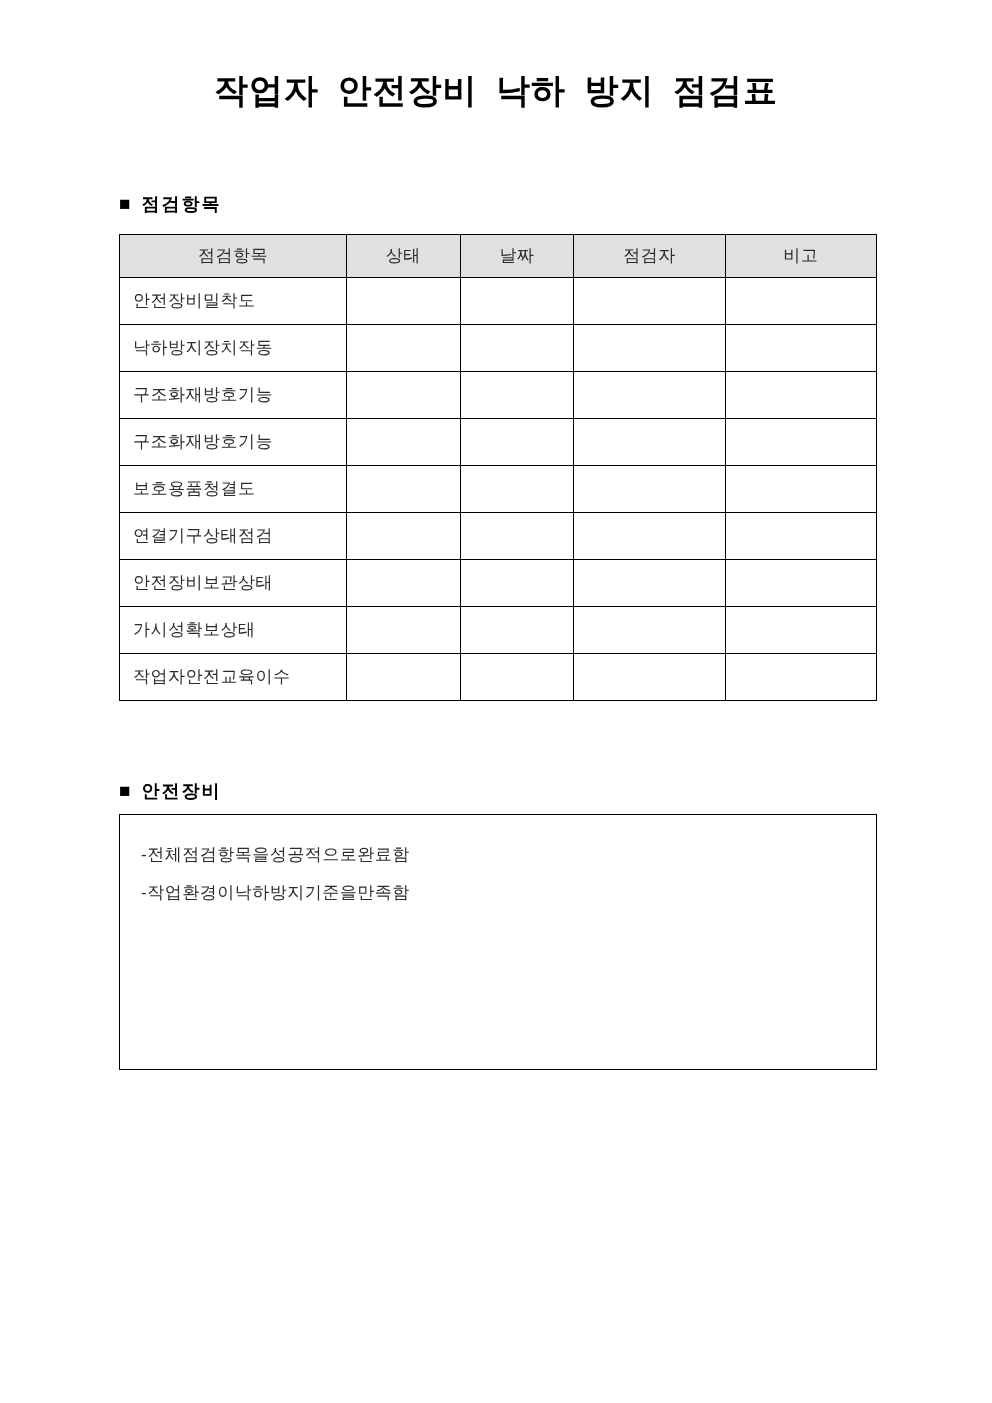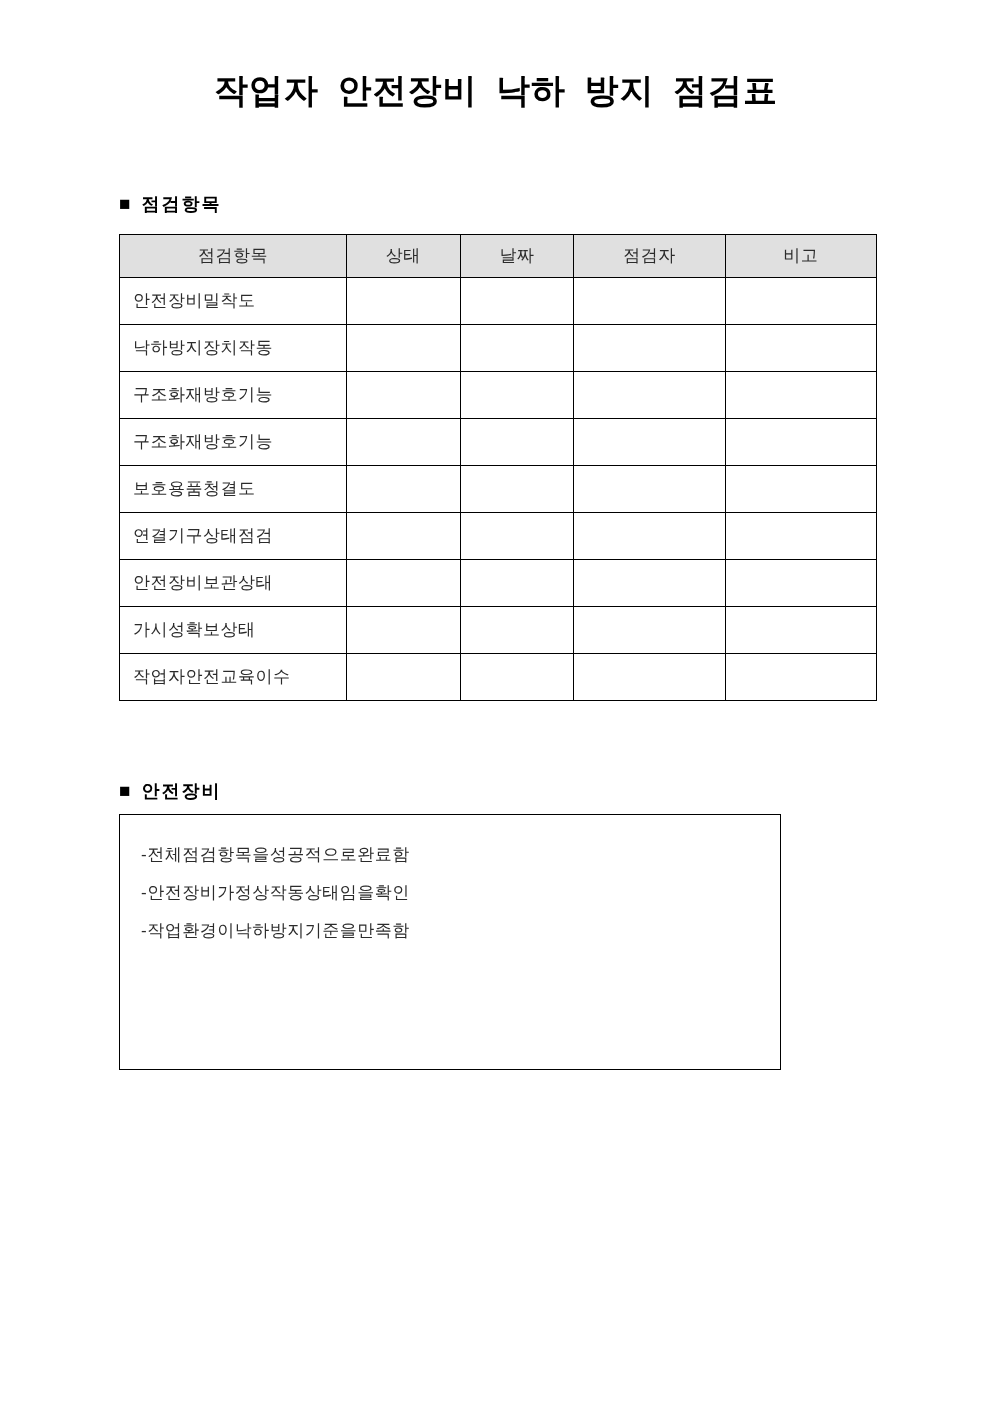--- a/index.html
+++ b/index.html
@@ -74,21 +74,21 @@
     height: 47px;
     vertical-align: middle;
     background: #ffffff;
   }
   table.checklist td.item {
     text-align: left;
     padding-left: 13px;
   }
   .result-box {
     margin-top: 11px;
-    width: 662px;
+    width: 758px;
     height: 256px;
     border: 1.5px solid #000000;
     box-sizing: border-box;
     padding: 21px 18px 0 21px;
   }
   .result-box p {
     margin: 0;
     font-size: 17px;
     line-height: 38px;
     color: #2b2b2b;
@@ -192,18 +192,17 @@
       </tbody>
     </table>
 
     <div class="section-heading results">
       <span class="bullet">■</span>
       <span>안전장비</span>
     </div>
 
     <div class="result-box">
       <p>-전체점검항목을성공적으로완료함</p>
-        <p>-안전장비가정상작동상태임을확인</p>
         <p>-작업환경이낙하방지기준을만족함</p>
     </div>
 
   </div>
 </div>
 
 </body></html>

